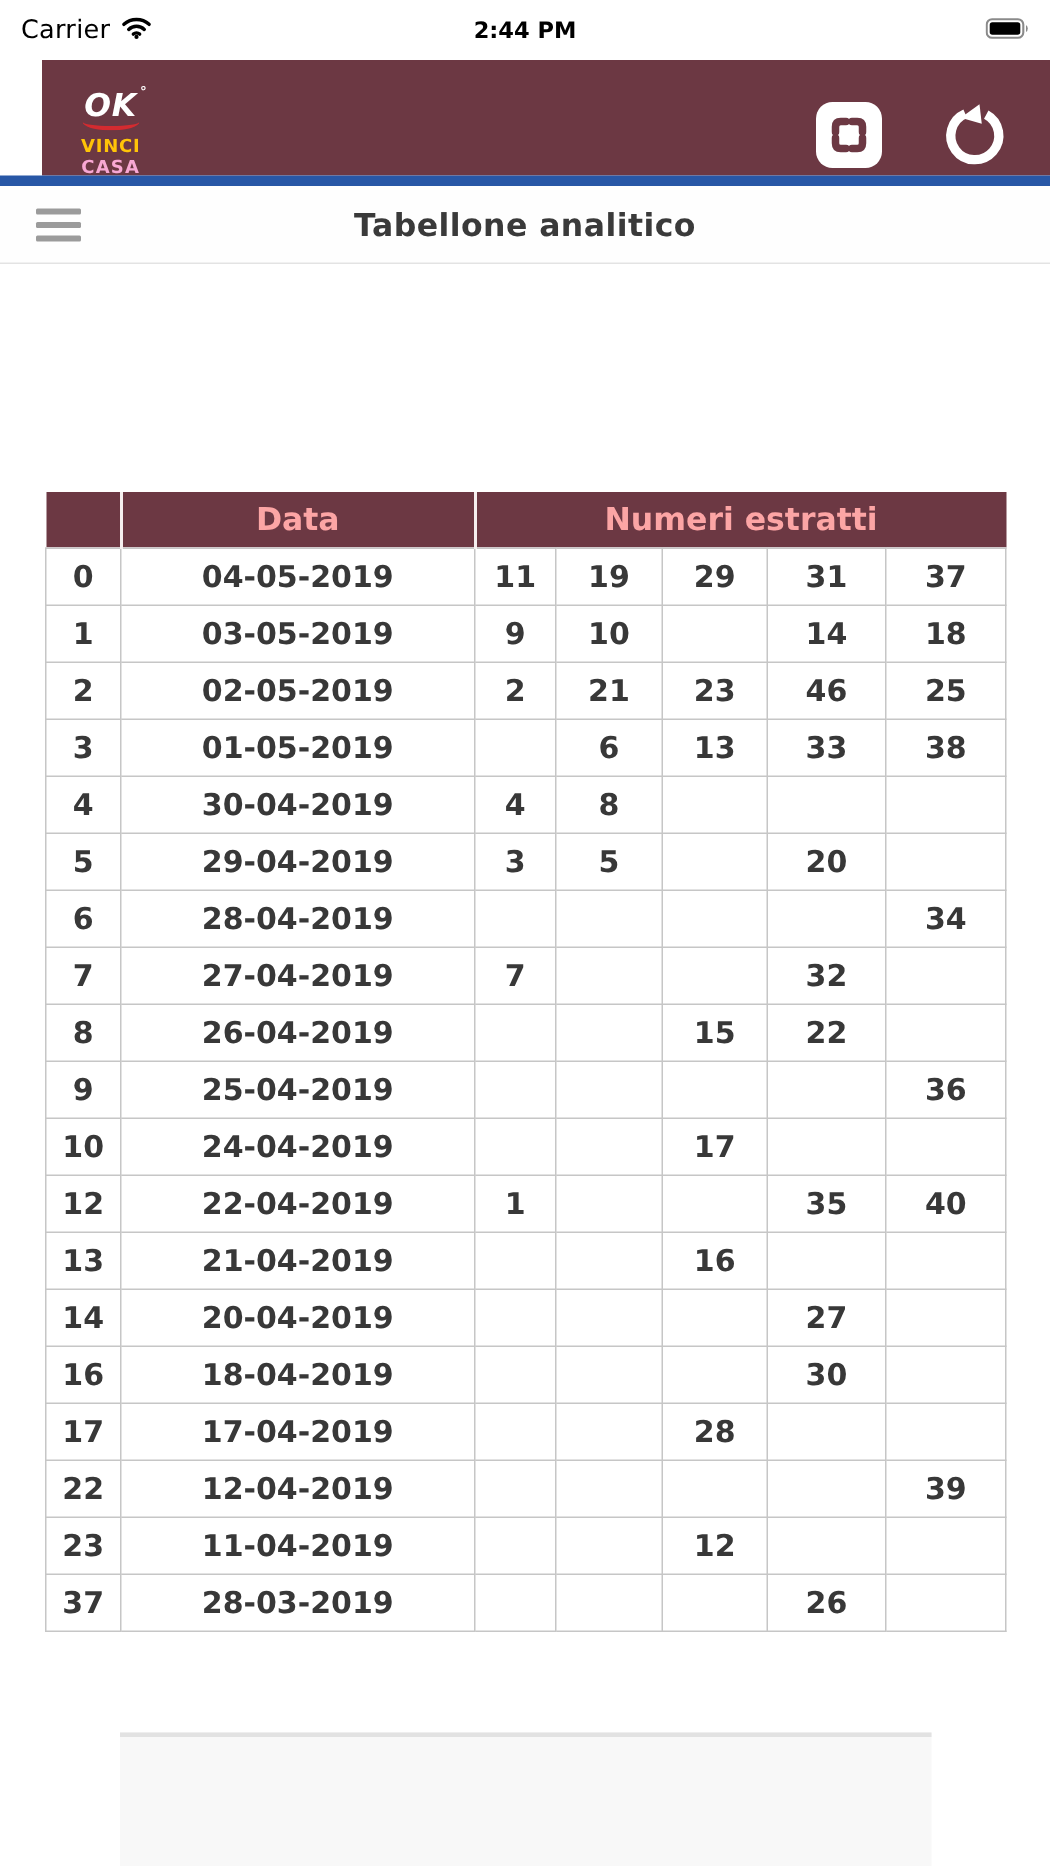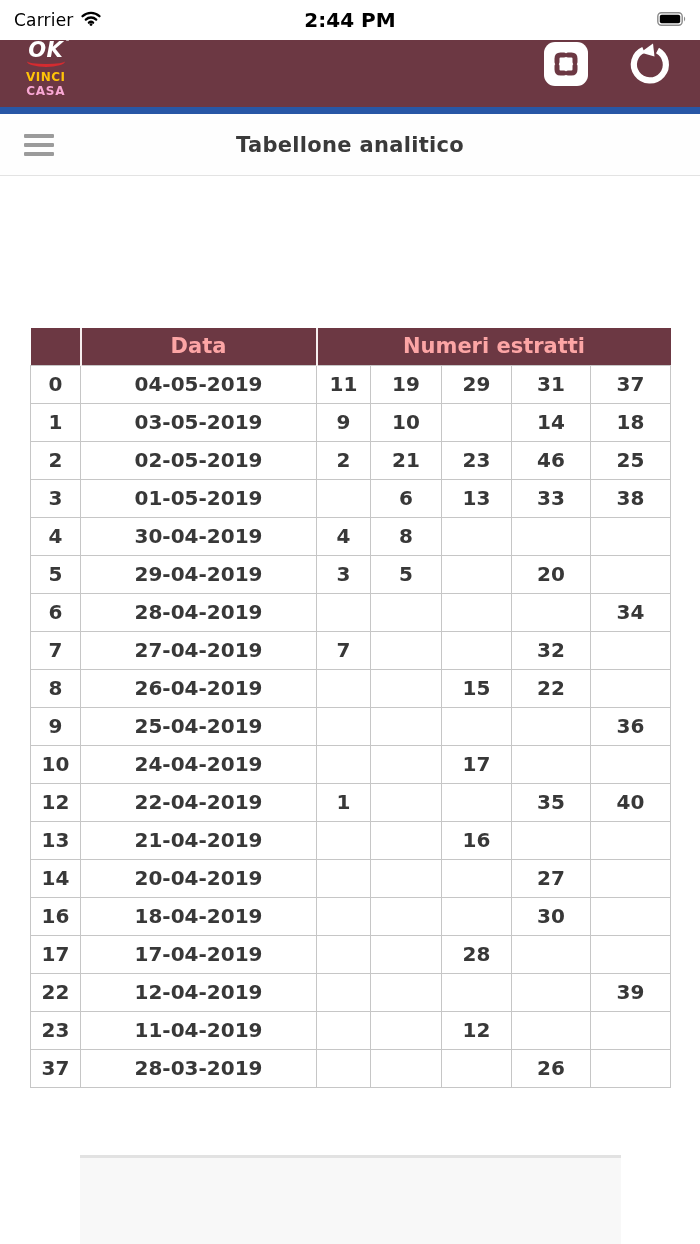--- a/index.html
+++ b/index.html
@@ -11,49 +11,49 @@
 
   
   .status-bar {
     height:40px; background:#fff; position:relative;
     display:flex; align-items:center; padding:0 14px;
   }
   .sb-left { display:flex; align-items:flex-start; gap:7px; }
   .sb-carrier { font-size:17px; color:#000; letter-spacing:.2px; }
   .sb-time {
     position:absolute; left:0; right:0; text-align:center;
-    font-size:20px; font-weight:bold; color:#000;
+    font-size:15px; font-weight:bold; color:#000;
   }
   .sb-right { margin-left:auto; display:flex; align-items:center; z-index:2; }
 
   
   .app-header {
-    height:67px; background:#6c3843;
-    display:flex; align-items:flex-start; padding:0 26px;
+    height:77px; background:#6c3843;
+    display:flex; align-items:flex-end; padding:0 26px;margin-left:28px;
   }
   .logo { display:flex; flex-direction:column; align-items:center; line-height:1; }
   .logo-ok {
     color:#fff; font-weight:bold; font-style:italic;
     font-size:21px; letter-spacing:.5px; position:relative;
   }
   .logo-ok .deg { font-size:9px; position:absolute; top:-2px; right:-7px; font-style:normal; }
   .logo-swoosh {
     width:38px; height:7px; border-bottom:3px solid #d42b30;
     border-radius:0 0 60% 60%/0 0 100% 100%; margin-top:-1px;
   }
   .logo-vinci { color:#ffc408; font-weight:bold; font-size:12px; margin-top:4px; letter-spacing:.5px; }
   .logo-casa  { color:#f9a8d4; font-weight:bold; font-size:12px; margin-top:2px; letter-spacing:.8px; }
   .header-actions { margin-left:auto; display:flex; align-items:center; gap:38px; }
   .icon-btn { background:none; border:none; cursor:pointer; padding:0; display:flex; }
 
   .accent-line { height:7px; background:#2857a6; }
 
   
   .toolbar {
-    height:62px; background:#fefefe; position:relative;
+    height:52px; background:#fefefe; position:relative;
     display:flex; align-items:center; justify-content:center;
     border-bottom:1px solid #e3e3e3;
   }
   .hamburger {
     position:absolute; left:22px; top:50%; transform:translateY(-50%);
     background:none; border:none; cursor:pointer; padding:2px;
   }
   .hamburger span { display:block; width:30px; height:4px; background:#9b9b9b; border-radius:1px; }
   .hamburger span + span { margin-top:5px; }
   .page-title { font-size:21px; font-weight:bold; color:#3a3a3a; letter-spacing:.3px; }

